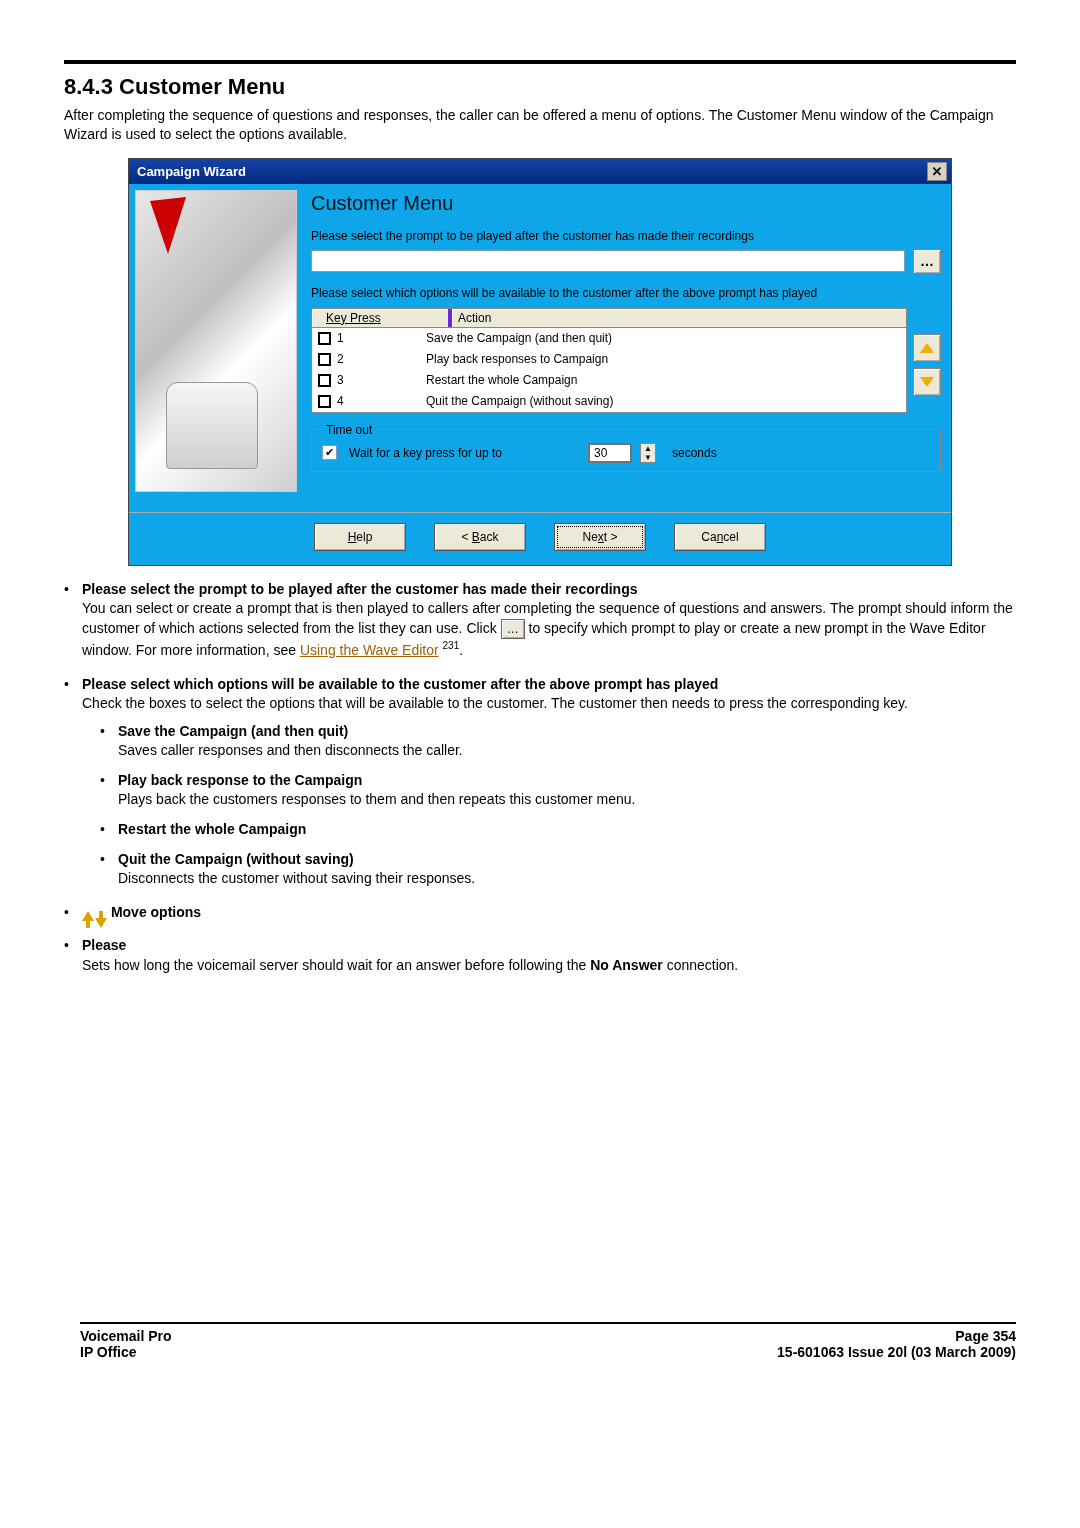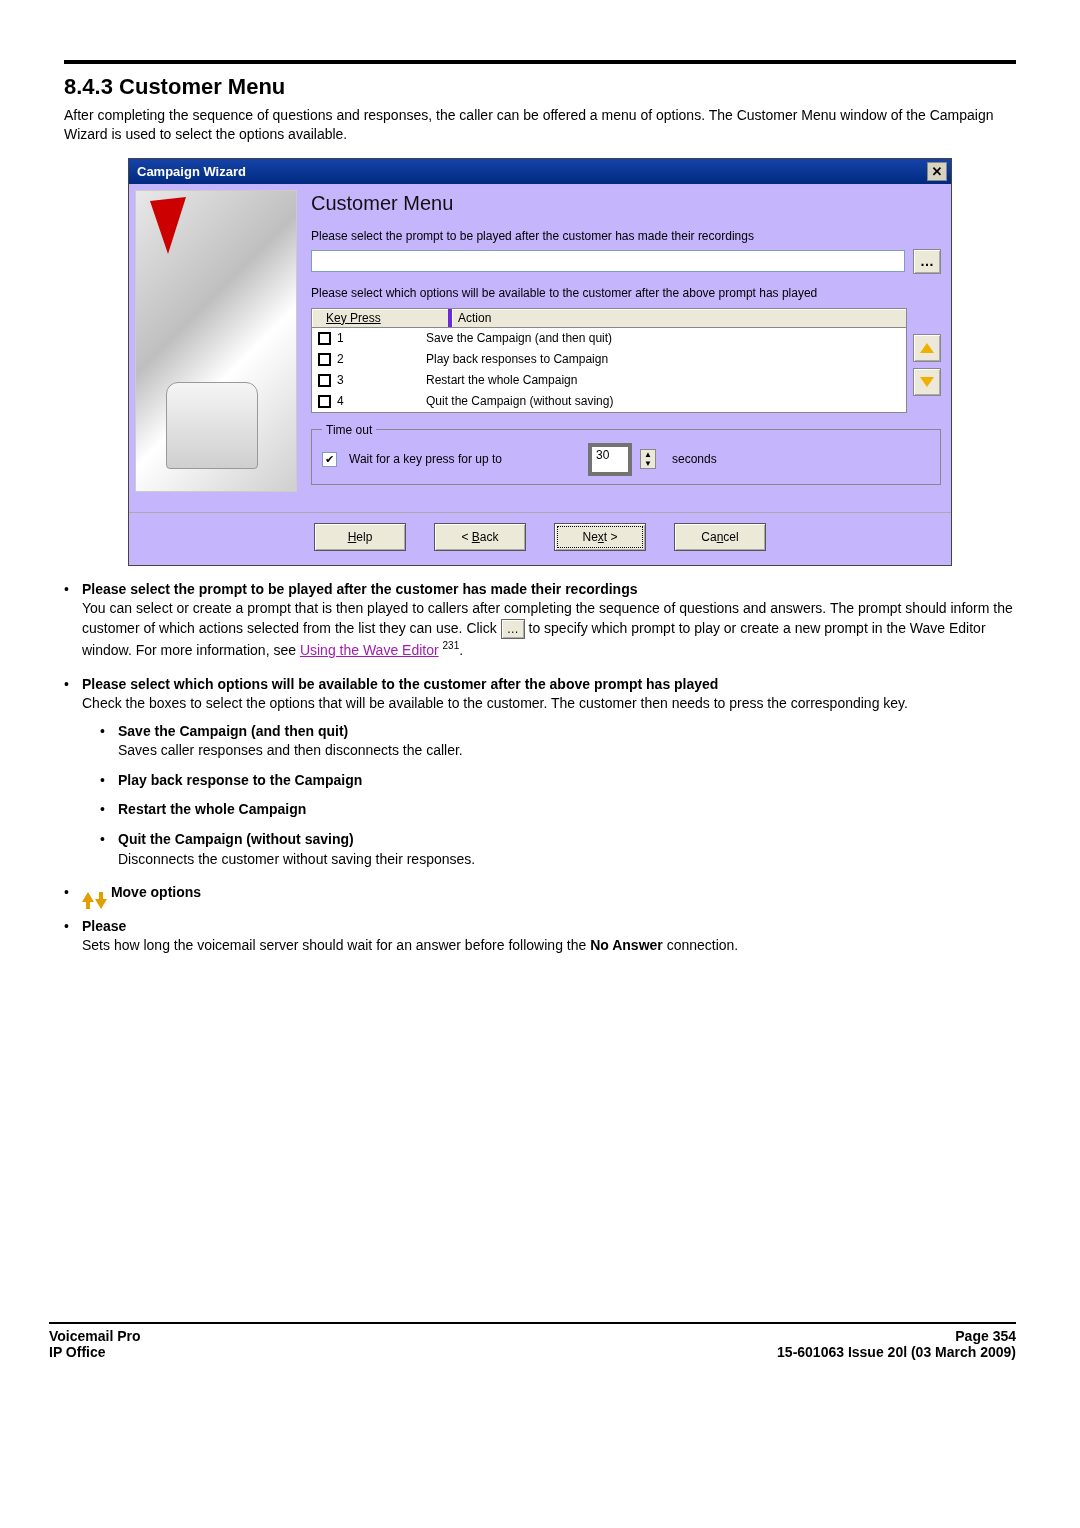--- a/index.html
+++ b/index.html
@@ -28,21 +28,21 @@
     font-size: 14px;
     margin: 4px 0 14px 0;
     line-height: 1.35;
   }
 
   
   .wizard {
     width: 822px;
     margin: 0 auto 14px auto;
     border: 1px solid #444;
-    background: #c4b5fd;
+    background: #0ea5e9;
     font-family: Tahoma, sans-serif;
     font-size: 12px;
     color: #000;
   }
   .wizard-titlebar {
     background: #002a80;
     background: linear-gradient(#1643a8, #002a80);
     color: #fff;
     display: flex;
     align-items: center;
@@ -236,22 +236,22 @@
     background: #fff;
     display: inline-flex;
     align-items: center;
     justify-content: center;
     font-size: 11px;
     color: #000;
     margin-right: 4px;
   }
   .spin-input {
     width: 44px;
-    height: 33px;
-    border: 4px solid #737373;
+    height: 20px;
+    border: 2px solid #737373;
     background: #fff;
     padding: 1px 4px;
     box-sizing: border-box;
   }
   .spin-btns {
     display: inline-flex;
     flex-direction: column;
     border: 1px solid #888;
   }
   .spin-btns span {
@@ -327,21 +327,21 @@
     font-size: 14px;
     line-height: 1.4;
   }
   ul.sub-list > li::before {
     content: "•";
     position: absolute;
     left: 0;
     top: 0;
   }
   a.link {
-    color: #a21caf;
+    color: #a16207;
     text-decoration: underline;
   }
   .inline-dots {
     display: inline-flex;
     width: 22px;
     height: 18px;
     border: 1px solid #666;
     background: #ece9d8;
     align-items: center;
     justify-content: center;
@@ -384,21 +384,21 @@
   }
   .mi-down::after{
     content:"";
     position:absolute;left:-2px;top:-17px;width:4px;height:7px;background:#e0a000;
   }
 
   
   .footer {
     position: absolute;
     bottom: 40px;
-    left: 49px;
+    left: 80px;
     right: 64px;
   }
   .footer-rule {
     border-top: 2px solid #000;
     margin-bottom: 4px;
   }
   .footer-row {
     display: flex;
     justify-content: space-between;
     font-size: 14px;
@@ -530,20 +530,21 @@
     <li>
       <span class="b">Please select which options will be available to the customer after the above prompt has played</span><br>
       <span>Check the boxes to select the options that will be available to the customer. The customer then needs to press the corresponding key.</span>
       <ul class="sub-list">
         <li>
           <span class="b">Save the Campaign (and then quit)</span><br>
           <span>Saves caller responses and then disconnects the caller.</span>
         </li>
         <li>
           <span class="b">Play back response to the Campaign</span><br>
+          <span>Plays back the customers responses to them and then repeats this customer menu.</span>
         </li>
         <li>
           <span class="b">Restart the whole Campaign</span><br>
         </li>
         <li>
           <span class="b">Quit the Campaign (without saving)</span><br>
           <span>Disconnects the customer without saving their responses.</span>
         </li>
       </ul>
     </li>

